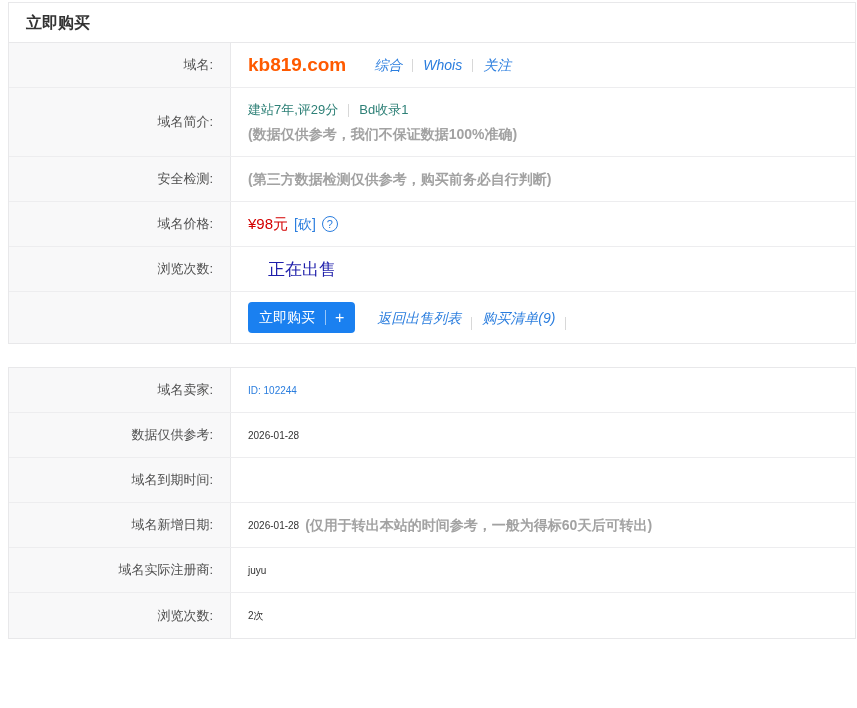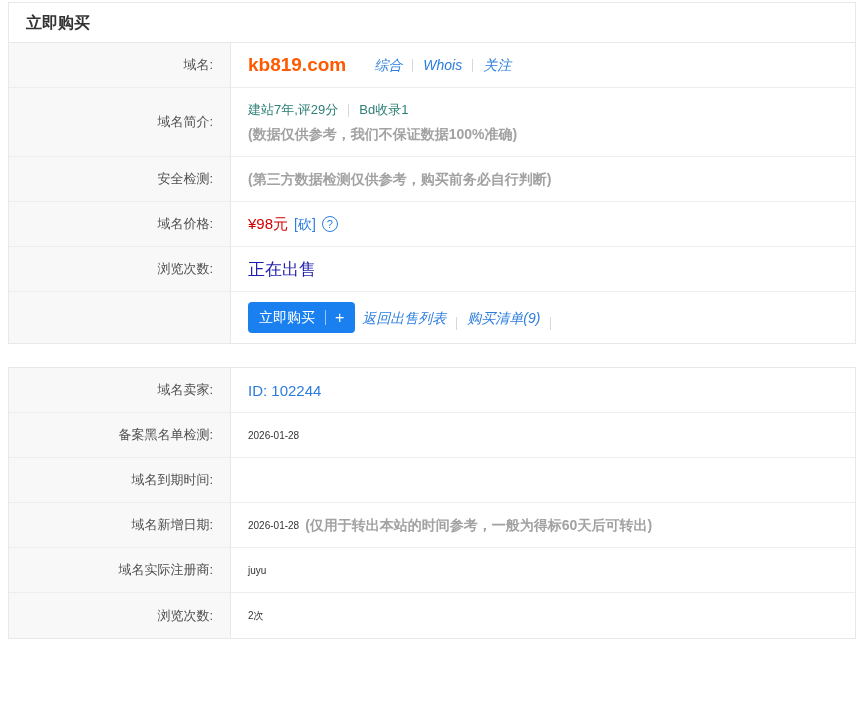--- a/index.html
+++ b/index.html
@@ -52,34 +52,34 @@
   .domain-name{color:var(--domain);font-weight:bold;font-size:19px;margin-right:28px;}
   .intro-text{color:var(--intro);font-size:13px;}
   .note{color:var(--note);font-size:14px;line-height:24px;font-weight:bold;}
   .price{color:var(--price);font-size:15px;margin-right:6px;}
   .bargain{color:var(--link);font-size:14px;margin-right:6px;cursor:pointer;}
   .help{
     display:inline-flex;align-items:center;justify-content:center;
     width:16px;height:16px;border:1px solid var(--link);border-radius:50%;
     color:var(--link);font-size:11px;line-height:1;cursor:pointer;
   }
-  .status{color:var(--status);font-size:17px;}
+  .status{color:var(--status);font-size:17px;margin-left:20px;}
   .buy-btn{
     display:inline-flex;align-items:center;height:31px;padding:0 11px;
     background:var(--button);color:#fff;border:none;border-radius:4px;
     font-size:14px;cursor:pointer;font-family:inherit;
   }
   .btn-divider{
     display:inline-block;width:1px;height:15px;background:rgba(255,255,255,.55);
     margin:0 9px 0 10px;
   }
   .btn-plus{font-size:16px;}
-  .after-btn{margin-left:7px;display:inline-flex;align-items:flex-end;}
+  .after-btn{margin-left:22px;display:inline-flex;align-items:flex-end;}
   .gap{height:21px;}
-  .value-link{color:var(--link);font-size:15px;cursor:pointer;text-decoration:none;}
+  .value-link{color:var(--link);font-size:10px;cursor:pointer;text-decoration:none;}
   .plain-value{font-size:10px;color:var(--text);}
   .value-with-note{display:flex;align-items:center;gap:6px;flex-wrap:wrap;}
 </style>
 </head>
 <body>
 
 <div class="panel">
   <div class="panel-header">立即购买</div>
 
   <div class="row">
@@ -158,21 +158,21 @@
 <div class="panel">
 
   <div class="row">
     <div class="row-label">域名卖家:</div>
     <div class="row-value">
       <a class="value-link">ID: 102244</a>
     </div>
   </div>
 
   <div class="row">
-    <div class="row-label">备案黑名单检测:</div>
+    <div class="row-label">数据仅供参考:</div>
     <div class="row-value">
       <span class="plain-value">2026-01-28</span>
     </div>
   </div>
 
   <div class="row">
     <div class="row-label">域名到期时间:</div>
   </div>
 
   <div class="row">

